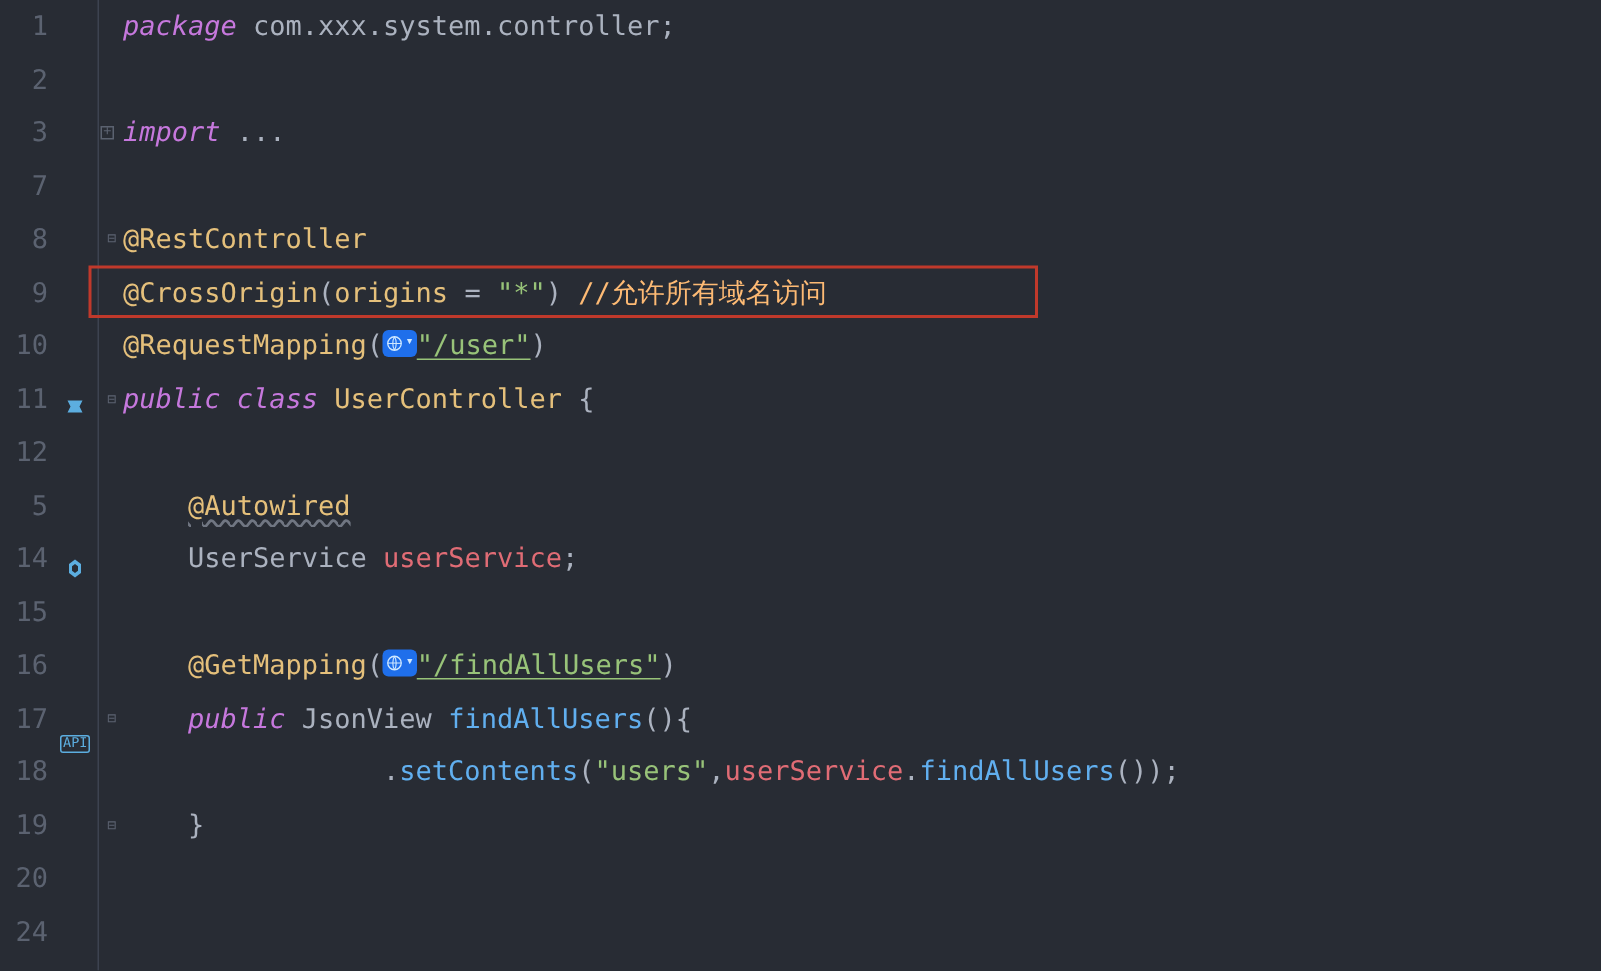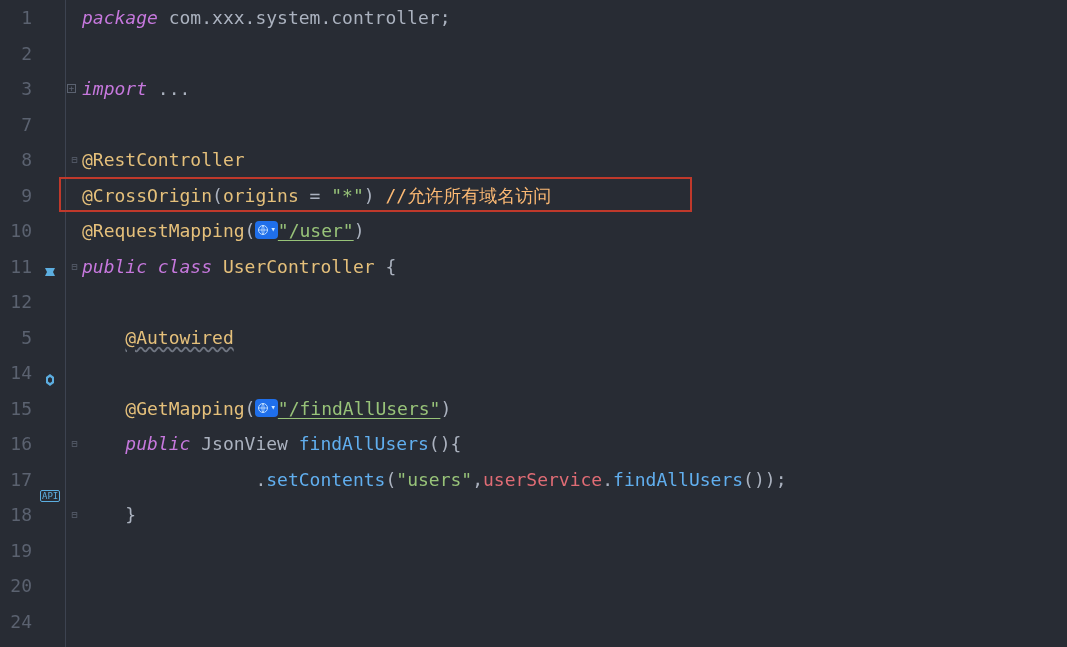--- a/index.html
+++ b/index.html
@@ -170,20 +170,21 @@
             <circle cx="8" cy="8" r="6" fill="none" stroke="#cfe8ff" stroke-width="1.2"></circle>
             <path d="M2 8h12M8 2c2 3 2 9 0 12M8 2c-2 3-2 9 0 12" fill="none" stroke="#cfe8ff" stroke-width="1"></path>
           </svg><span class="chev">▾</span></span><span class="url">"/user"</span><span class="paren">)</span></div>
 
     <div class="line"><span class="fold small">⊟</span><span class="kw">public </span><span class="kw">class </span><span class="cls">UserController </span><span class="brace">{</span></div>
 
     <div class="line"></div>
 
     <div class="line">    <span class="at wavy">@Autowired</span></div>
 
+    <div class="line">    <span class="ident">UserService </span><span class="field">userService</span><span class="semi">;</span></div>
 
     <div class="line"></div>
 
     <div class="line">    <span class="at">@GetMapping</span><span class="paren">(</span><span class="globe"><svg viewBox="0 0 16 16">
             <circle cx="8" cy="8" r="6" fill="none" stroke="#cfe8ff" stroke-width="1.2"></circle>
             <path d="M2 8h12M8 2c2 3 2 9 0 12M8 2c-2 3-2 9 0 12" fill="none" stroke="#cfe8ff" stroke-width="1"></path>
           </svg><span class="chev">▾</span></span><span class="url">"/findAllUsers"</span><span class="paren">)</span></div>
 
     <div class="line"><span class="fold small">⊟</span>    <span class="kw">public </span><span class="ident">JsonView </span><span class="methdef">findAllUsers</span><span class="paren">()</span><span class="brace">{</span></div>
 

